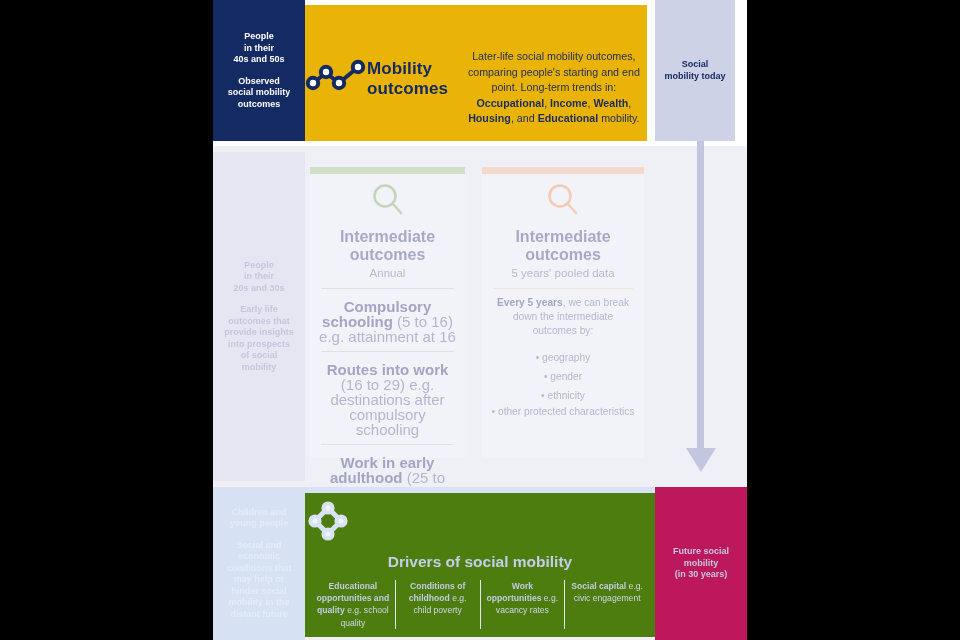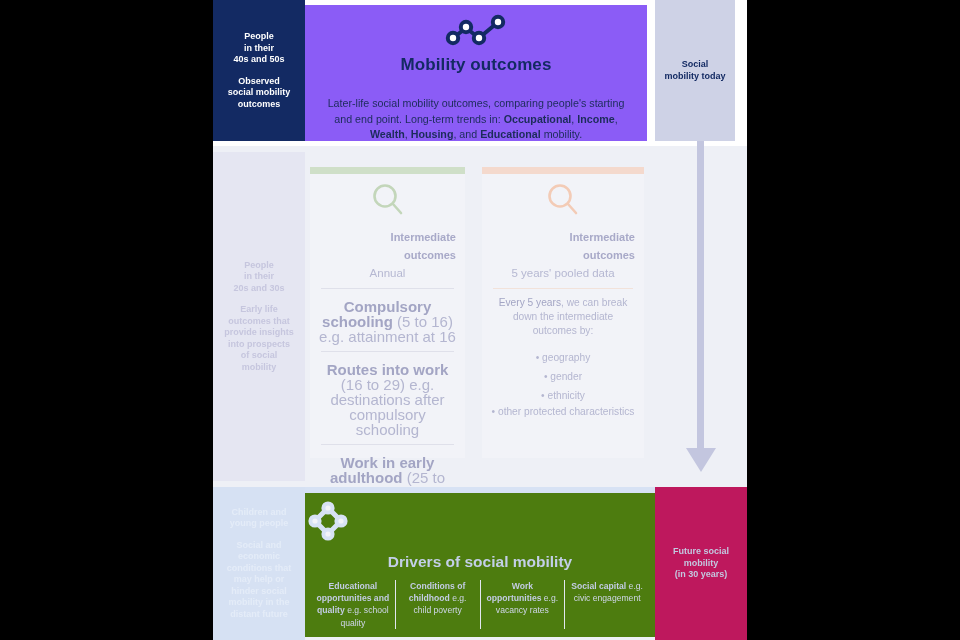--- a/index.html
+++ b/index.html
@@ -67,22 +67,22 @@
     position:absolute; left:686px; top:448px;
     width:0; height:0;
     border-left:15px solid transparent;
     border-right:15px solid transparent;
     border-top:24px solid #c3c6df;
   }
 
   
   #hero {
     position:absolute; left:305px; top:5px; width:342px; height:136px;
-    background:#8b5cf6;
-    display:flex; flex-direction:column; align-items:center;
+    background:#eab308;
+    display:flex; flex-direction:row; align-items:center;
     padding-top:9px;
   }
   #hero-icon { margin-bottom:2px; }
   #hero-title {
     font-size:17px; font-weight:bold; color:#132a63; letter-spacing:0.1px;
     margin-top:3px;
   }
   #hero-desc {
     margin-top:21px; width:300px; text-align:center;
     font-size:10.7px; line-height:15.5px; color:#1c2c5a;
@@ -93,31 +93,31 @@
   .io-card { position:absolute; background:#f2f3f8; }
   #io-card-left  { left:310px; top:167px; width:155px; height:291px; }
   #io-card-right { left:482px; top:167px; width:162px; height:291px; }
 
   .io-topbar { position:absolute; left:0; top:0; width:100%; height:7px; }
   #io-card-left  .io-topbar { background:#cfdfc8; }
   #io-card-right .io-topbar { background:#f4d9cd; }
 
   .io-inner { padding:10px 9px 0 9px; text-align:center; }
   .io-icon { margin:3px auto 4px auto; display:block; }
-  .io-title { font-size:11px; line-height:18px; font-weight:bold; color:#a8a9c8;text-align:right; }
+  .io-title { font-size:16px; line-height:18px; font-weight:bold; color:#a8a9c8; }
   .io-sub   { font-size:11.5px; line-height:16px; color:#b6b8d2; margin-top:1px; }
 
   .io-rule { height:1px; background:#dfe0ea; margin:7px 2px 7px 2px; }
   #io-card-right .io-rule { background:#f2e2da; }
 
   .io-item { font-size:15px; line-height:15px; color:#b4b6d0;margin-top:10px; }
   .io-item b { font-weight:bold; color:#a3a5c4; }
 
   .io-blurb { font-size:10.2px; line-height:14px; color:#b4b6d0; }
-  .io-blurb b { font-weight:normal; color:#a3a5c4; }
+  .io-blurb b { font-weight:bold; color:#a3a5c4; }
   .io-bullets { margin-top:10px; }
   .io-bullet { font-size:10.2px; line-height:19px; color:#b4b6d0; }
 
   
   #drivers {
     position:absolute; left:305px; top:487px; width:350px; height:150px;
     background:#4d7c0f;
   }
   #drivers-topbar { position:absolute; left:0; top:0; width:100%; height:6px; background:#d7e2f4; }
   #drivers-icon { display:block; margin:13px auto 0 auto; }

